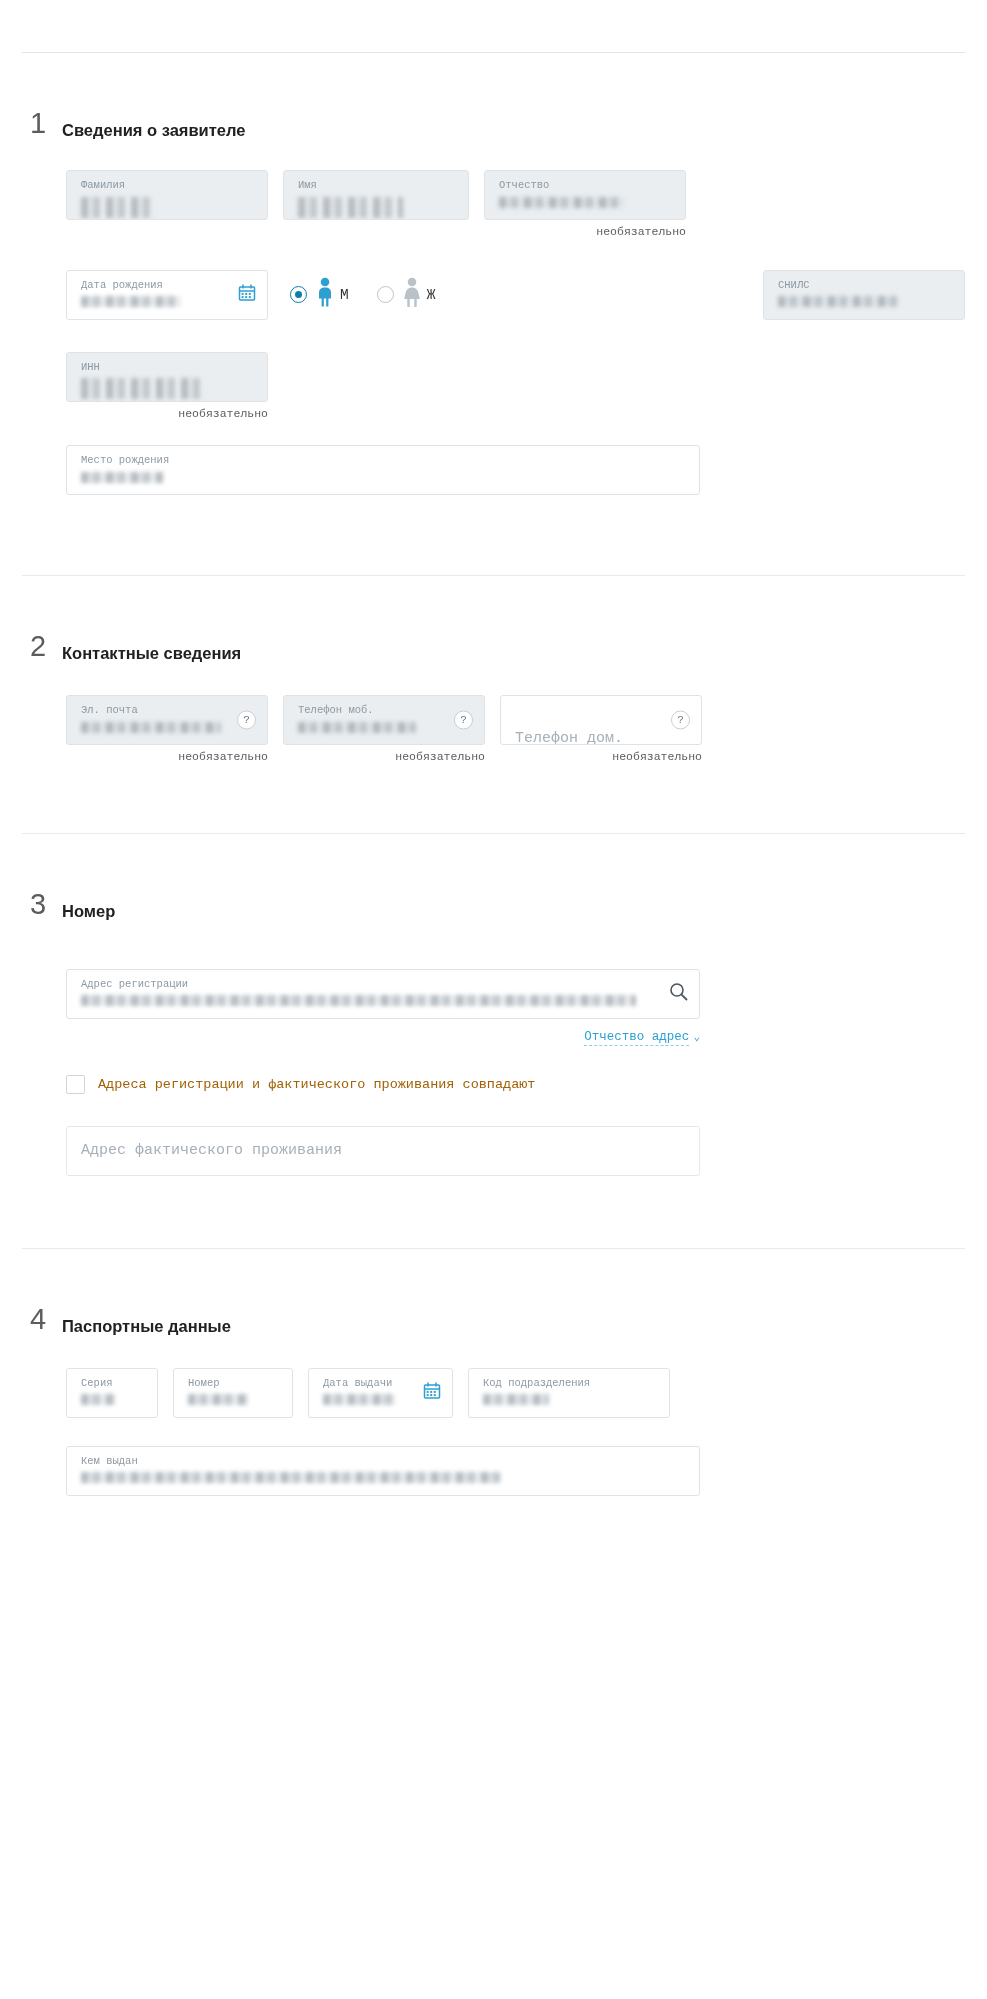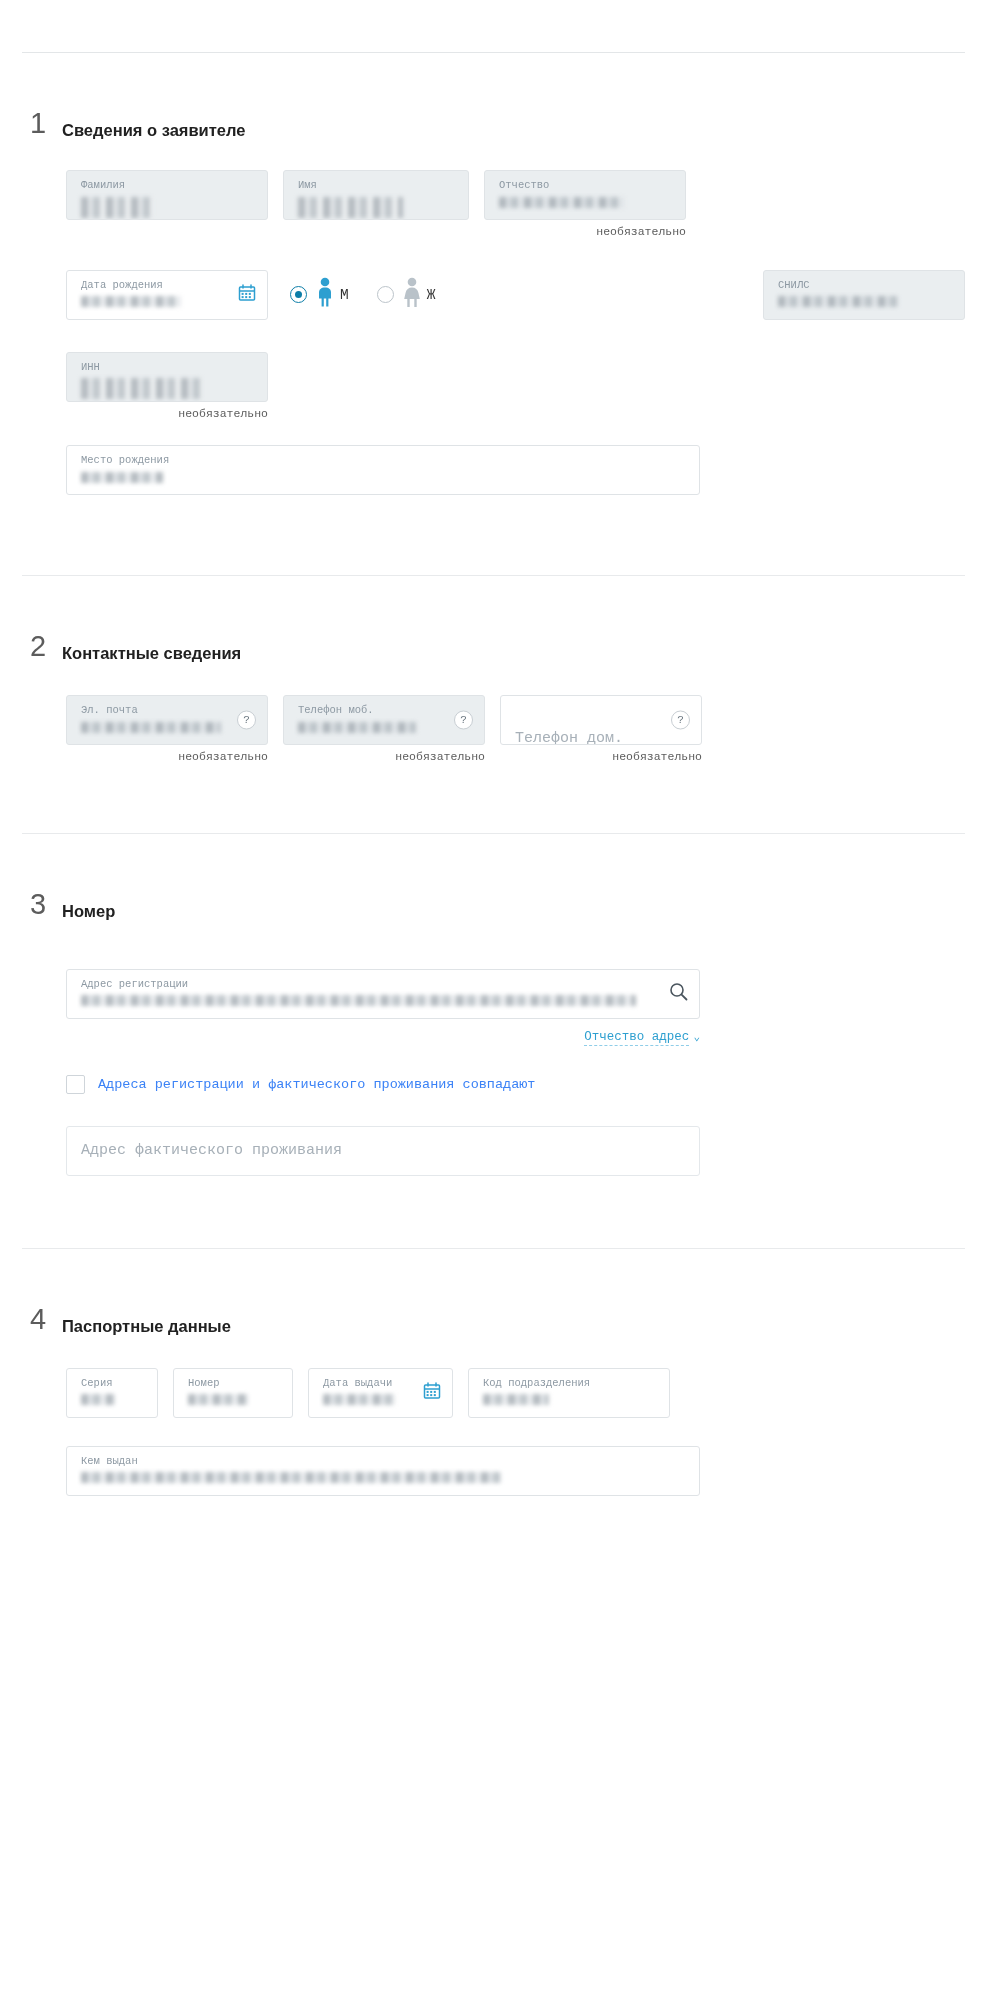--- a/index.html
+++ b/index.html
@@ -230,21 +230,21 @@
   .checkbox {
     width: 19px; height: 19px;
     border: 1px solid #cfd5da;
     border-radius: 2px;
     background: #fff;
     flex: 0 0 19px;
     cursor: pointer;
   }
   .checkrow label {
     font-size: 13.5px;
-    color: #3b82f6;
+    color: #a16207;
     margin-left: 13px;
     cursor: pointer;
   }
 
   .big-empty {
     height: 50px;
     border: 1px solid #e4e8eb;
     border-radius: 3px;
     display: flex;
     align-items: center;

